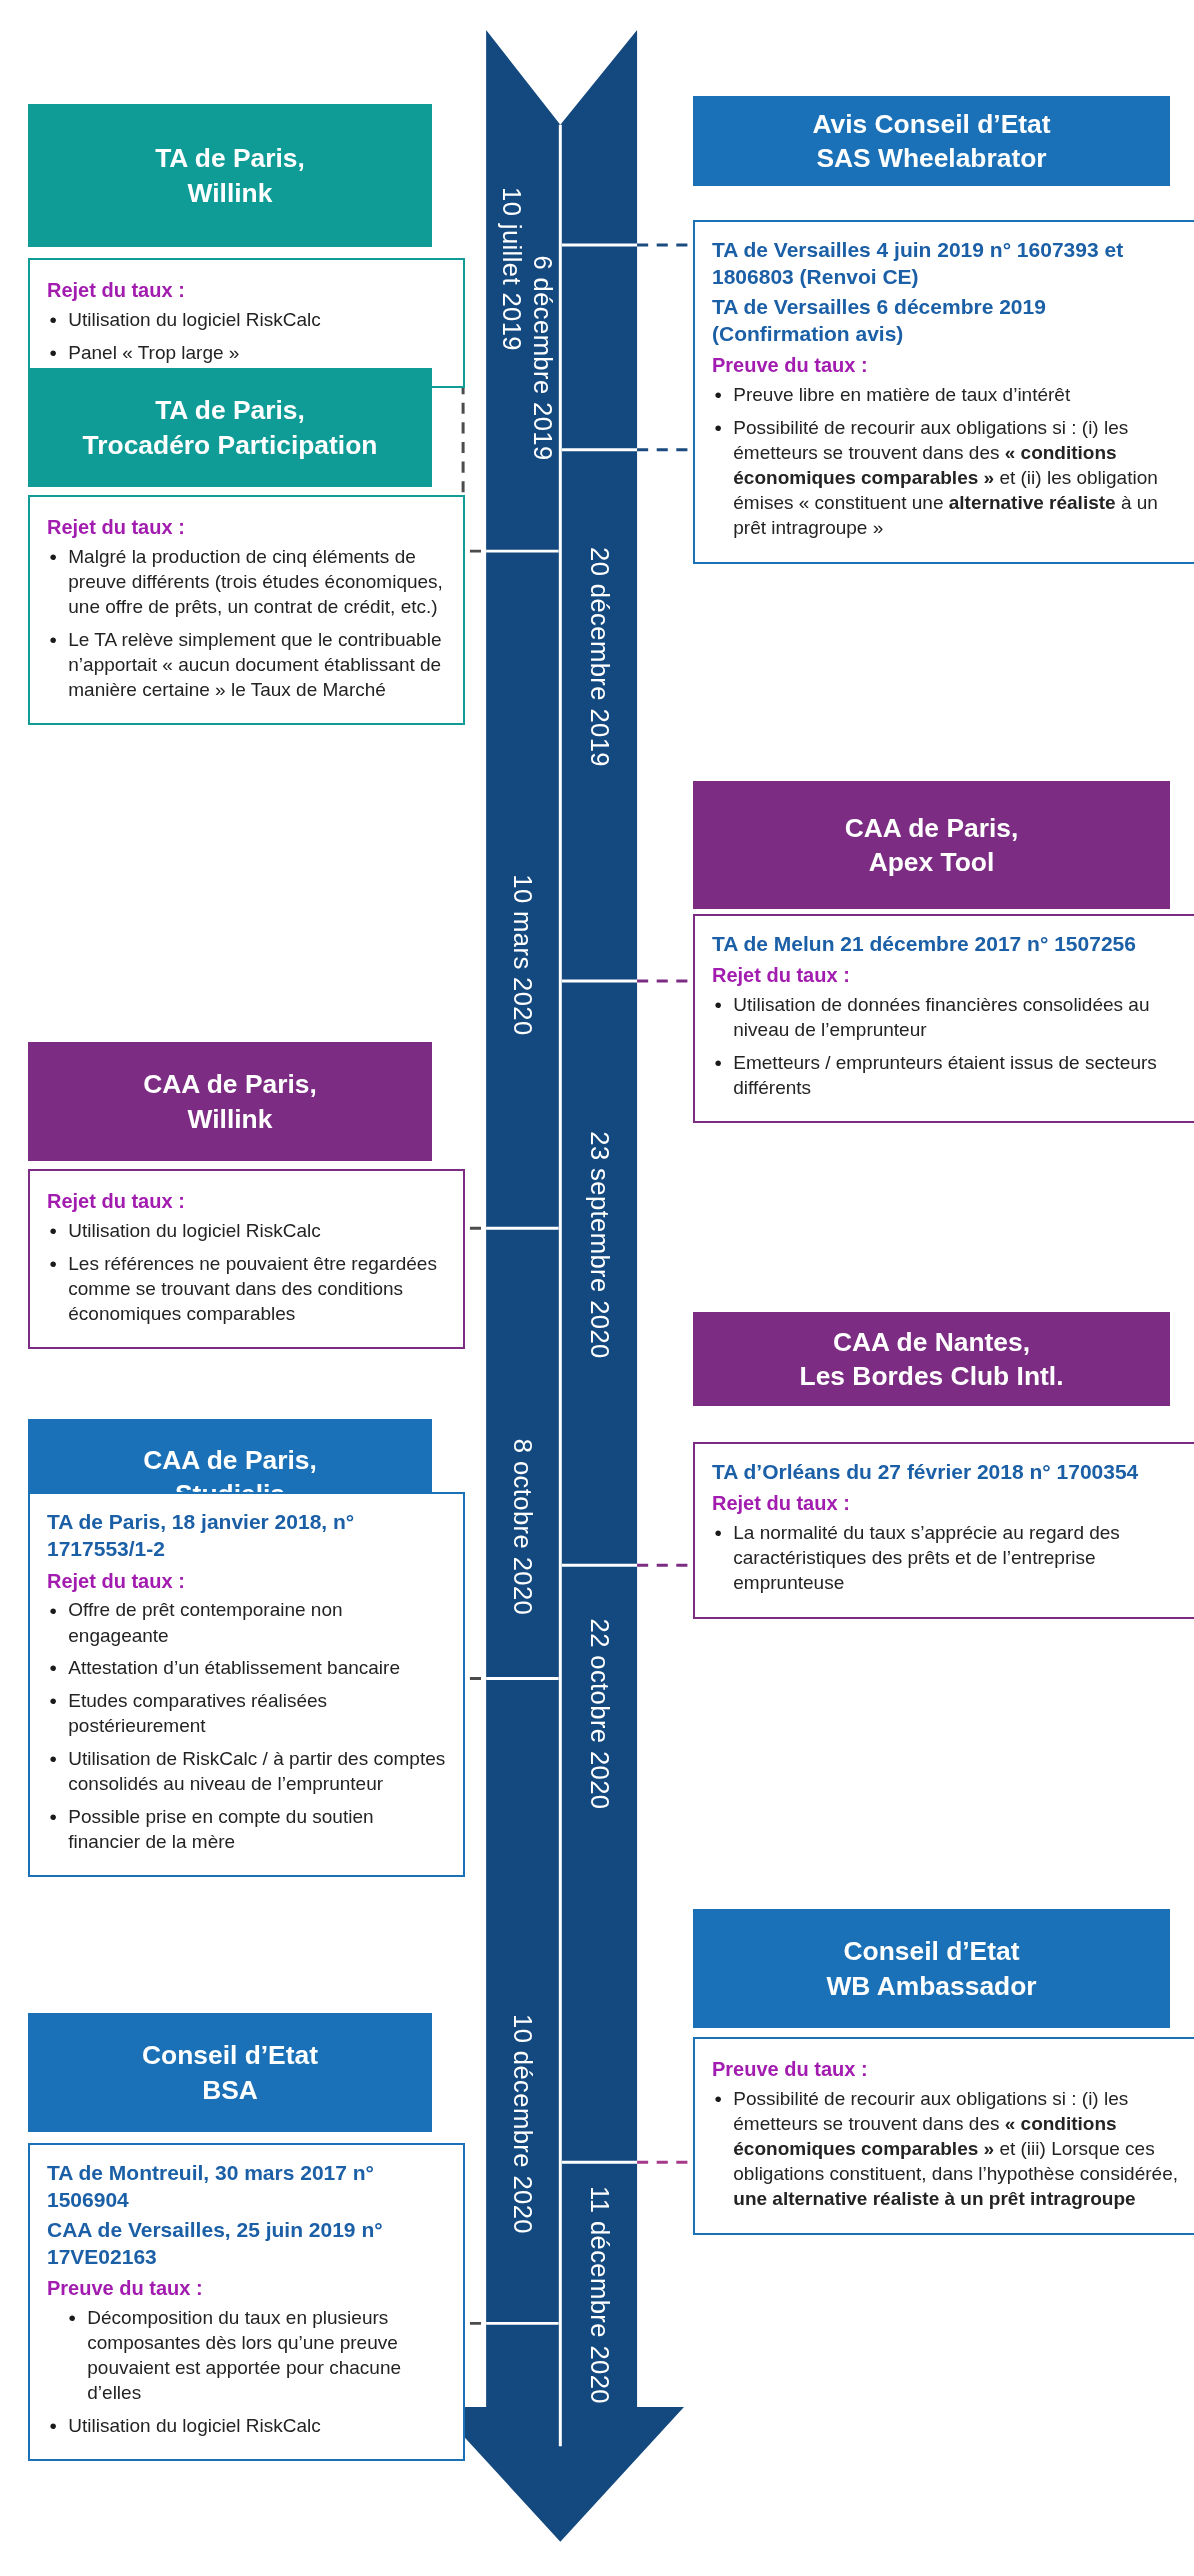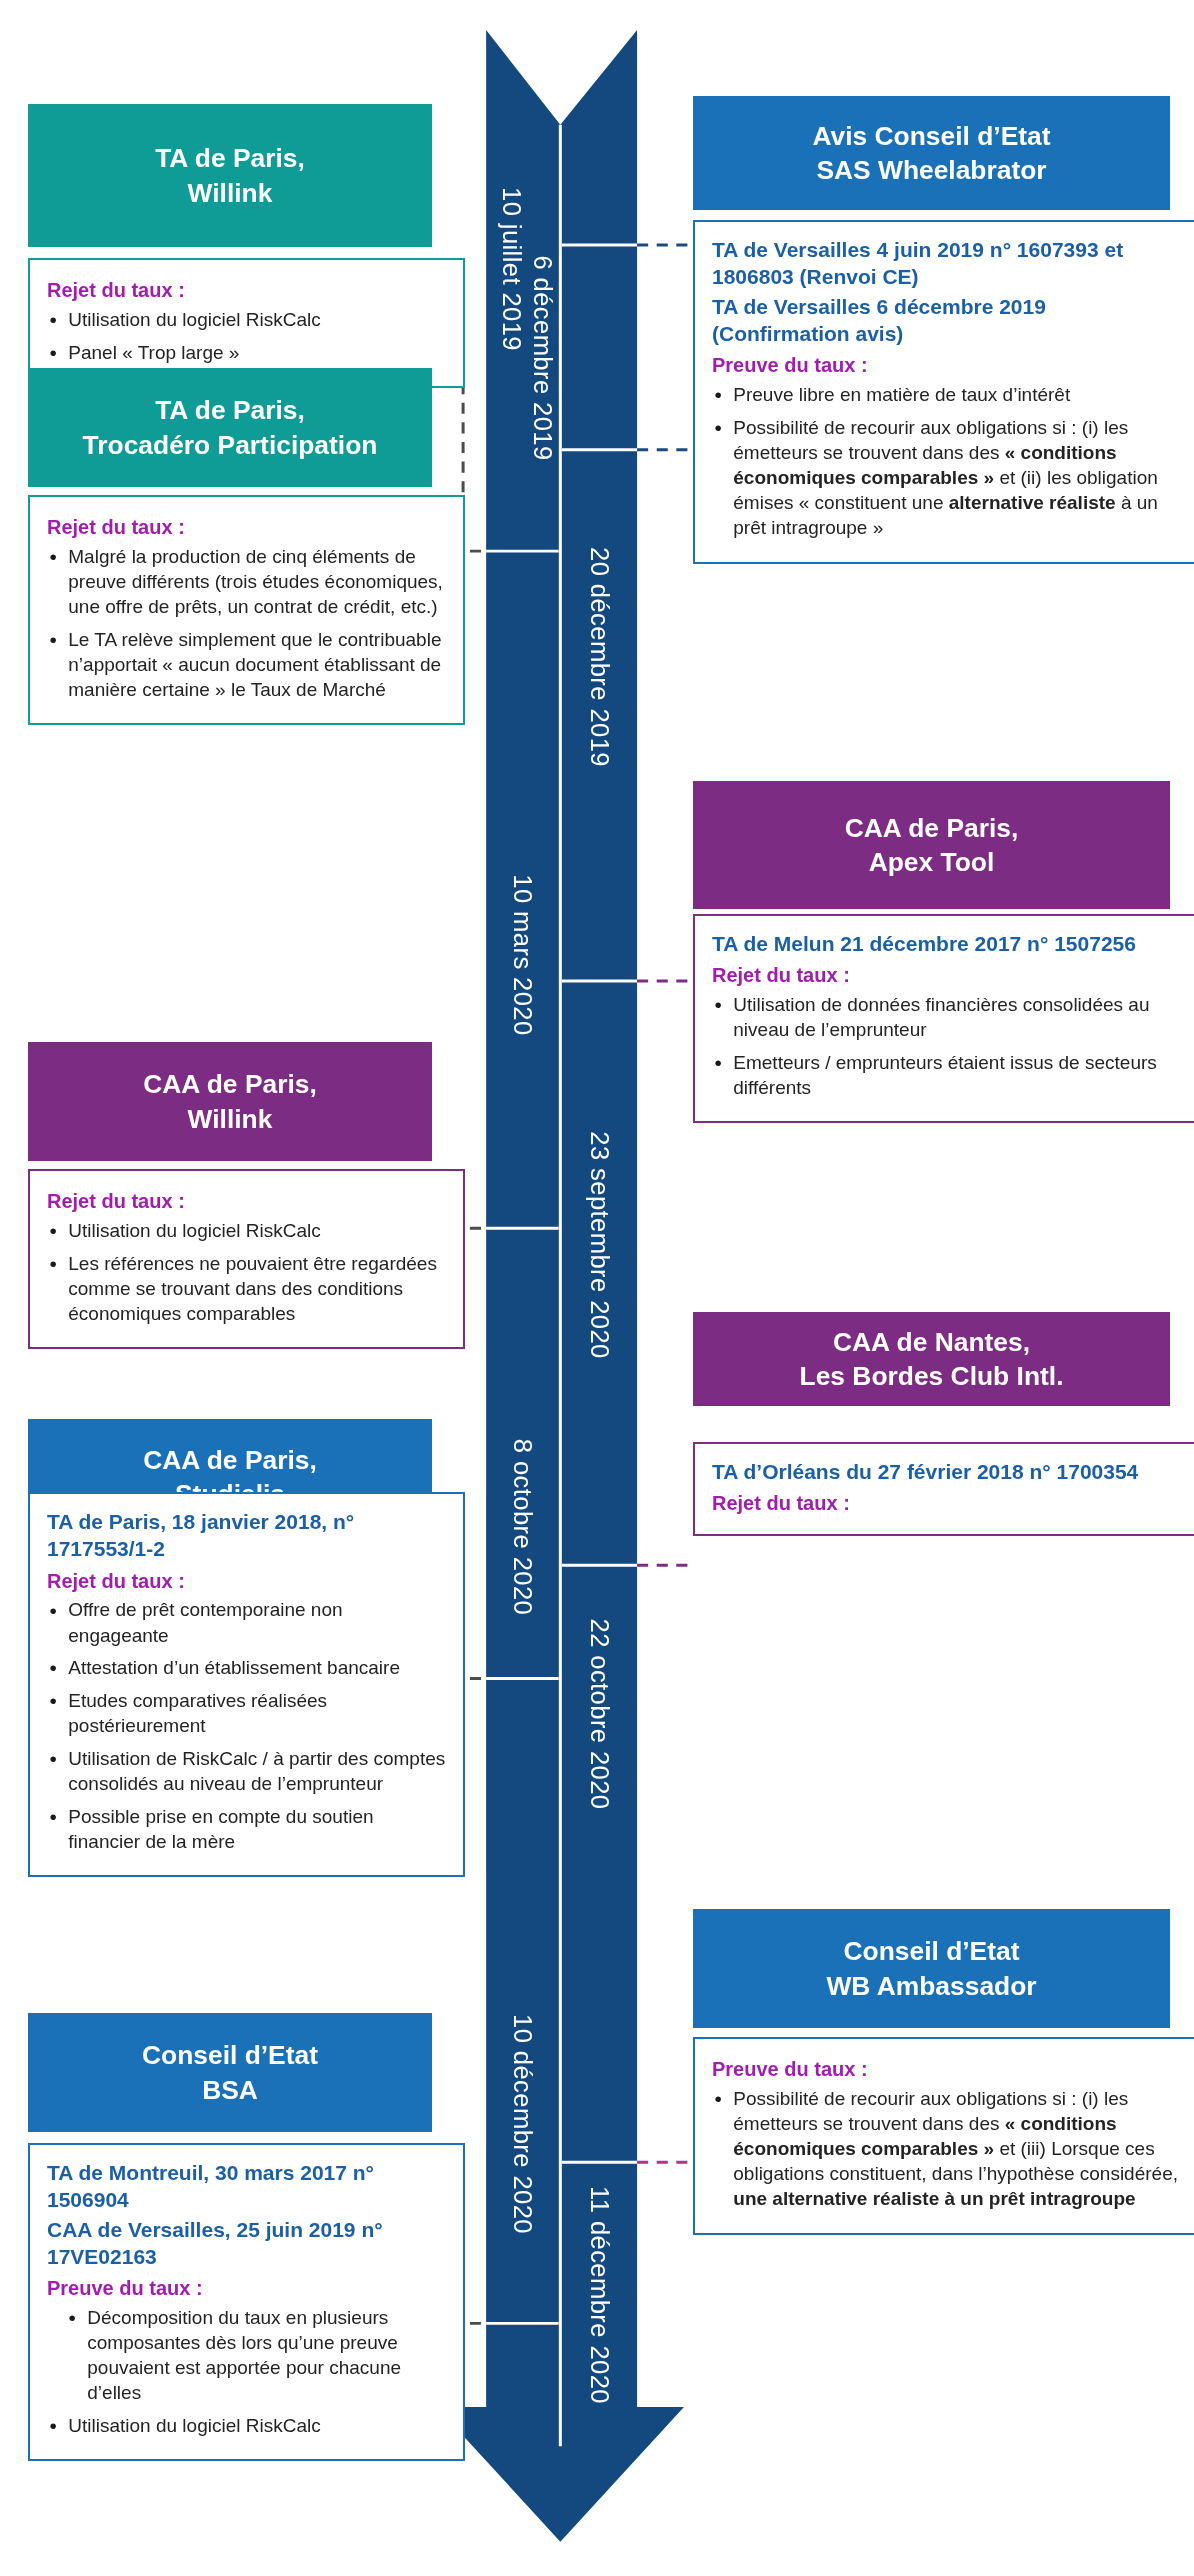--- a/index.html
+++ b/index.html
@@ -137,21 +137,21 @@
         <div class="headline-line">TA de Montreuil, 30 mars 2017 n° 1506904</div>
         <div class="headline-line">CAA de Versailles, 25 juin 2019 n° 17VE02163</div>
       </div>
     <div class="section-label">Preuve du taux :</div>
     <ul class="bullets">
         <li class="indent">Décomposition du taux en plusieurs composantes dès lors qu’une preuve pouvaient est apportée pour chacune d’elles</li>
         <li>Utilisation du logiciel RiskCalc</li>
       </ul>
   </div>
 
-  <div class="title-box" style="left: 693px; top: 96px; width: 477px; height: 114px; --tc: #1b71b7;">
+  <div class="title-box" style="left: 693px; top: 96px; width: 477px; height: 90px; --tc: #1b71b7;">
       <div class="title-line">Avis Conseil d’Etat</div>
       <div class="title-line">SAS Wheelabrator</div>
     </div>
   <div class="detail-box" style="left: 693px; top: 220px; width: 472px; --tc: #1b71b7;">
     <div>
         <div class="headline-line">TA de Versailles 4 juin 2019 n° 1607393 et 1806803 (Renvoi CE)</div>
         <div class="headline-line">TA de Versailles 6 décembre 2019 (Confirmation avis)</div>
       </div>
     <div class="section-label">Preuve du taux :</div>
     <ul class="bullets">
@@ -178,20 +178,21 @@
   <div class="title-box" style="left: 693px; top: 1312px; width: 477px; height: 94px; --tc: #7c2c82;">
       <div class="title-line">CAA de Nantes,</div>
       <div class="title-line">Les Bordes Club Intl.</div>
     </div>
   <div class="detail-box" style="left: 693px; top: 1442px; width: 472px; --tc: #7c2c82;">
     <div>
         <div class="headline-line">TA d’Orléans du 27 février 2018 n° 1700354</div>
       </div>
     <div class="section-label">Rejet du taux :</div>
     <ul class="bullets">
+        <li>La normalité du taux s’apprécie au regard des caractéristiques des prêts et de l’entreprise emprunteuse</li>
       </ul>
   </div>
 
   <div class="title-box" style="left: 693px; top: 1909px; width: 477px; height: 119px; --tc: #1b71b7;">
       <div class="title-line">Conseil d’Etat</div>
       <div class="title-line">WB Ambassador</div>
     </div>
   <div class="detail-box" style="left: 693px; top: 2037px; width: 472px; --tc: #1b71b7;">
     <div class="section-label">Preuve du taux :</div>
     <ul class="bullets">

